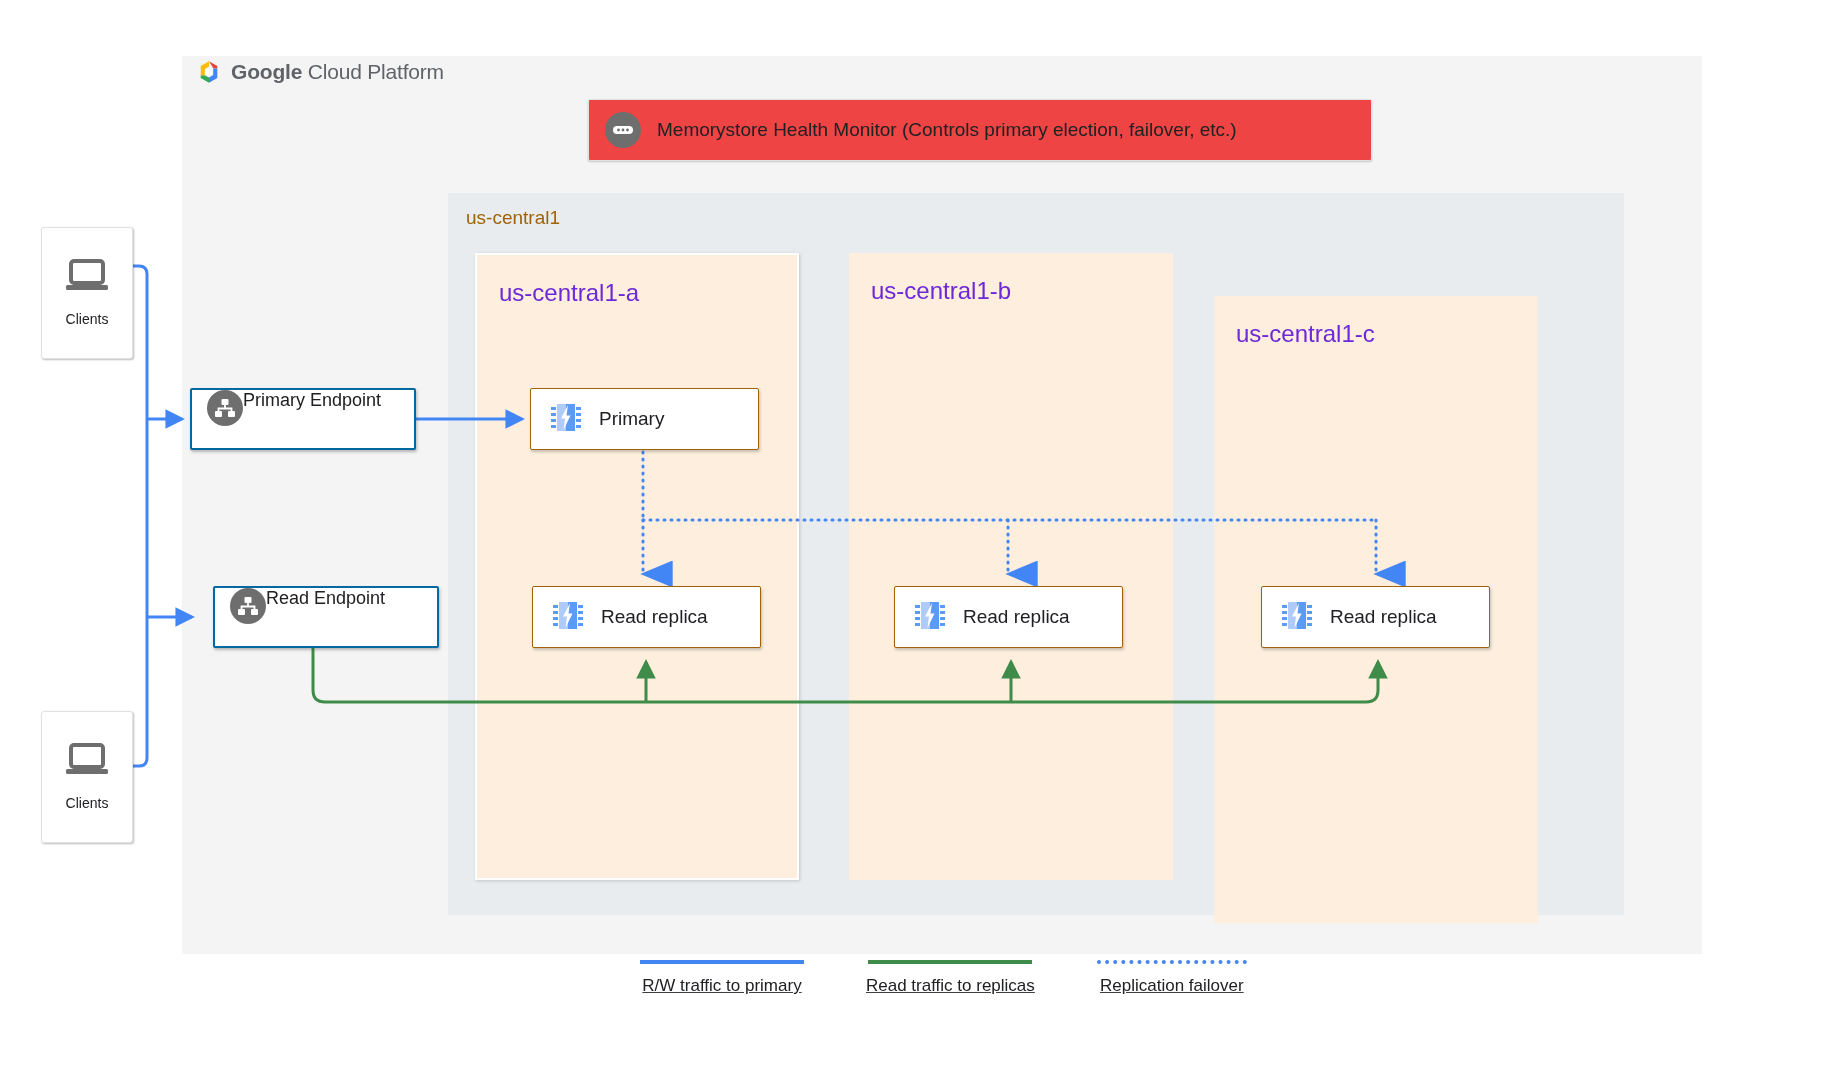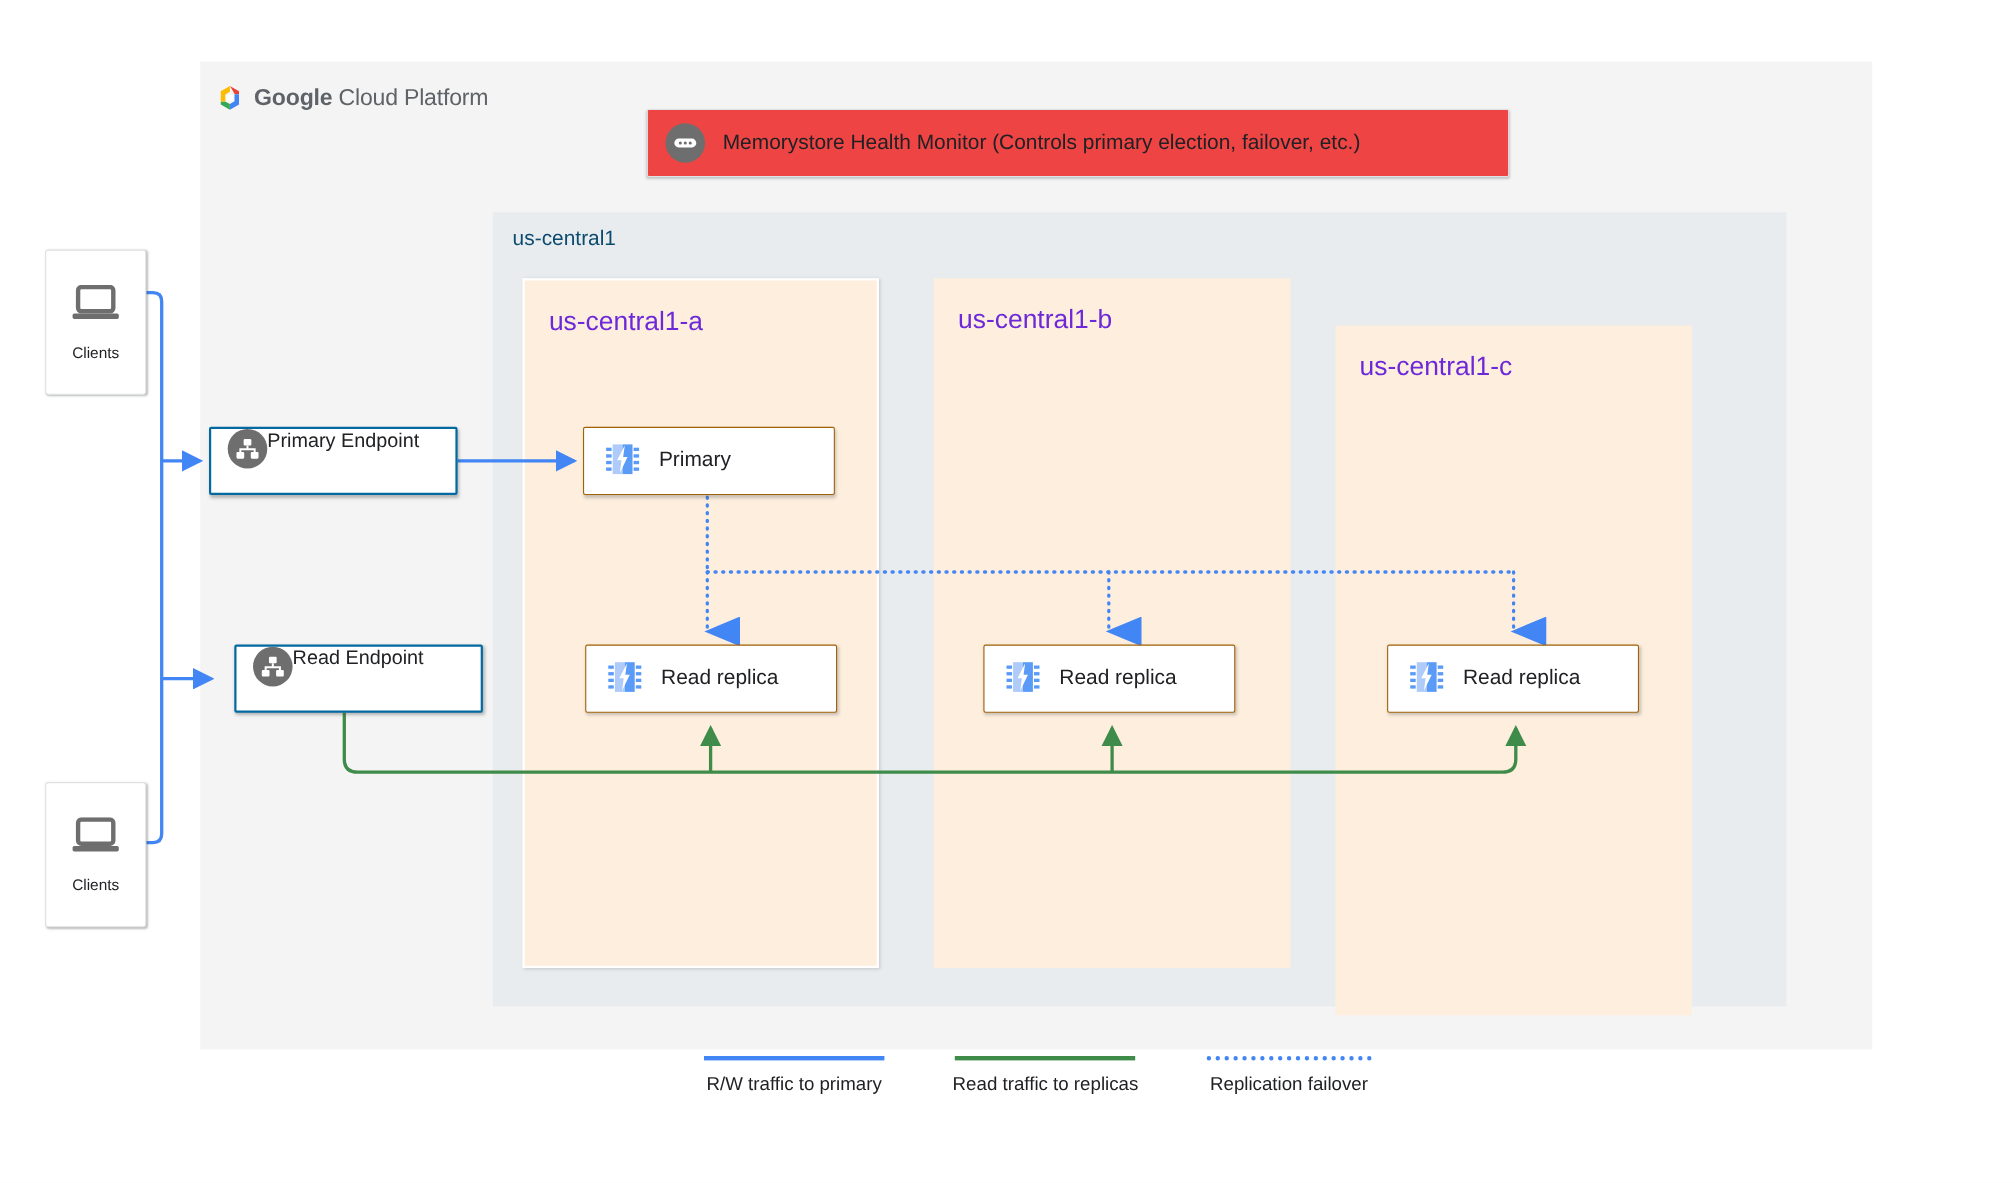--- a/index.html
+++ b/index.html
@@ -22,21 +22,21 @@
     left: 182px;
     top: 56px;
     width: 1520px;
     height: 898px;
     background: #f4f4f4;
   }
 
   #gcp-logo {
     position: absolute;
     left: 196px;
-    top: 76px;
+    top: 59px;
     display: flex;
     align-items: center;
     gap: 9px;
   }
   #gcp-logo .logo-mark { width: 26px; height: 26px; display: block; }
   #gcp-logo .logo-text {
     font-size: 21px;
     color: #5f6368;
     letter-spacing: -0.2px;
     white-space: nowrap;
@@ -76,21 +76,21 @@
     top: 193px;
     width: 1176px;
     height: 722px;
     background: #e8ecef;
   }
   #region-label {
     position: absolute;
     left: 466px;
     top: 207px;
     font-size: 19px;
-    color: #0c4a6e;
+    color: #a16207;
   }
 
   .zone {
     position: absolute;
     top: 253px;
     width: 324px;
     height: 627px;
     background: #fdeedd;
   }
   .zone.zone-a { left: 475px; border: 2px solid #ffffff; box-sizing: border-box;
@@ -172,20 +172,21 @@
   }
 
   
   #legend {
     position: absolute;
     left: 640px;
     top: 960px;
     display: flex;
     gap: 62px;
     align-items: flex-end;
+    text-decoration: underline;
   }
   .legend-item {
     display: flex;
     flex-direction: column;
     align-items: center;
     gap: 12px;
   }
   .legend-swatch { width: 164px; height: 4px; }
   .legend-swatch.blue  { background: #4285f4; }
   .legend-swatch.green { background: #3f8b49; }

